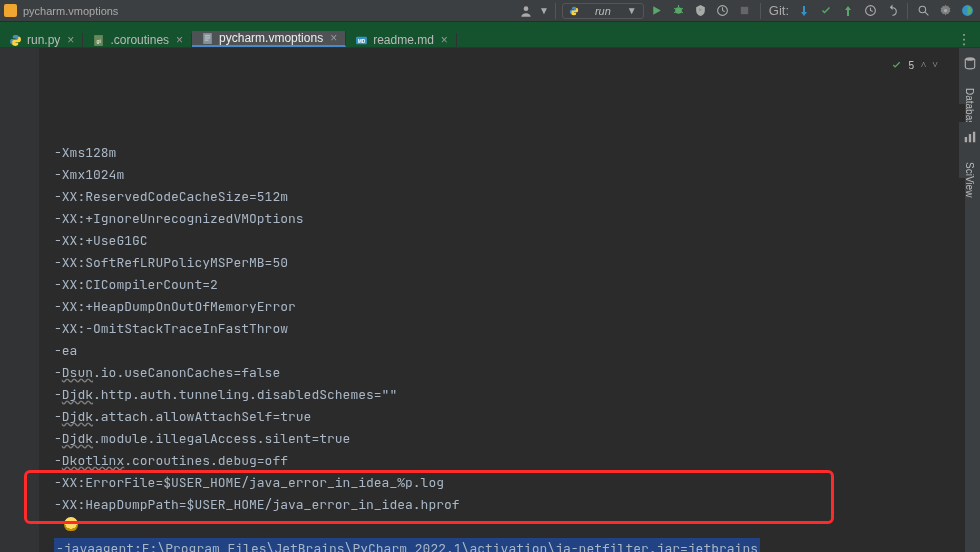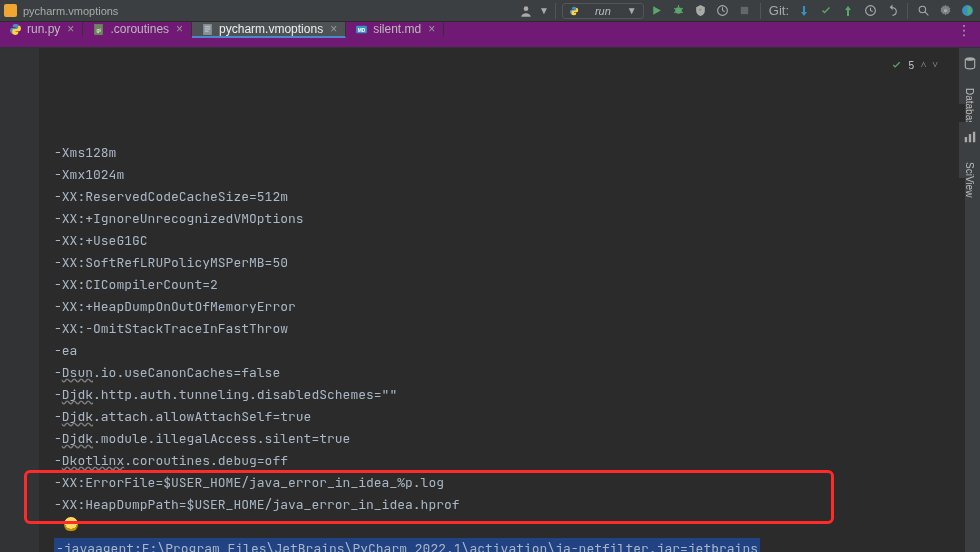--- a/index.html
+++ b/index.html
@@ -42,23 +42,23 @@
 }
 .tb-icon {
   width: 18px; height: 18px;
   display: flex; align-items: center; justify-content: center;
   cursor: pointer;
 }
 .tb-sep { width: 1px; height: 16px; background: #555; margin: 0 2px; }
 .user-icon { color: #999; font-size: 14px; }
 .tabbar {
   height: 26px;
-  background: #701a75;
+  background: #14532d;
   display: flex;
-  align-items: flex-start;
+  align-items: flex-end;
   border-bottom: 1px solid #323232;
 }
 .tab {
   display: flex; align-items: center; gap: 5px;
   padding: 0 8px;
   border-right: 1px solid #323232;
   font-size: 12px;
   color: #bbb;
   cursor: pointer;
 }
@@ -298,21 +298,21 @@
     <span>pycharm.vmoptions</span>
     <span class="close-x">×</span>
   </div>
   <div class="tab">
     <span class="file-icon">
       <svg width="13" height="13" viewBox="0 0 24 24">
           <rect x="2" y="5" width="20" height="14" rx="2" fill="#3592c4"></rect>
           <text x="12" y="16" font-size="9" fill="#fff" text-anchor="middle" font-weight="bold">MD</text>
         </svg>
     </span>
-    <span>silent.md</span>
+    <span>readme.md</span>
     <span class="close-x">×</span>
   </div>
   <div class="tab-right">
     <span class="dots">⋮</span>
   </div>
 </div>
 
 <div class="editor-area">
   <div class="gutter"></div>
   <div class="code-pane" id="code-pane">

